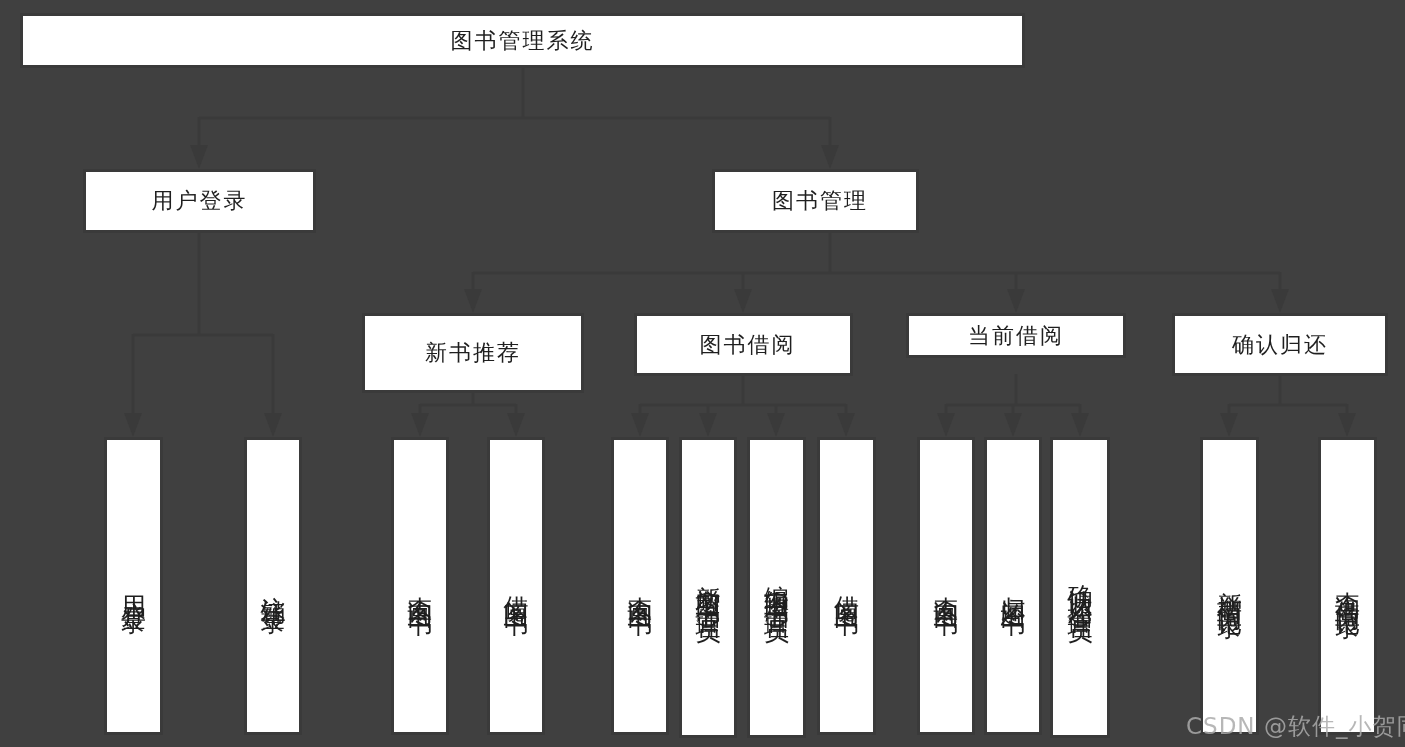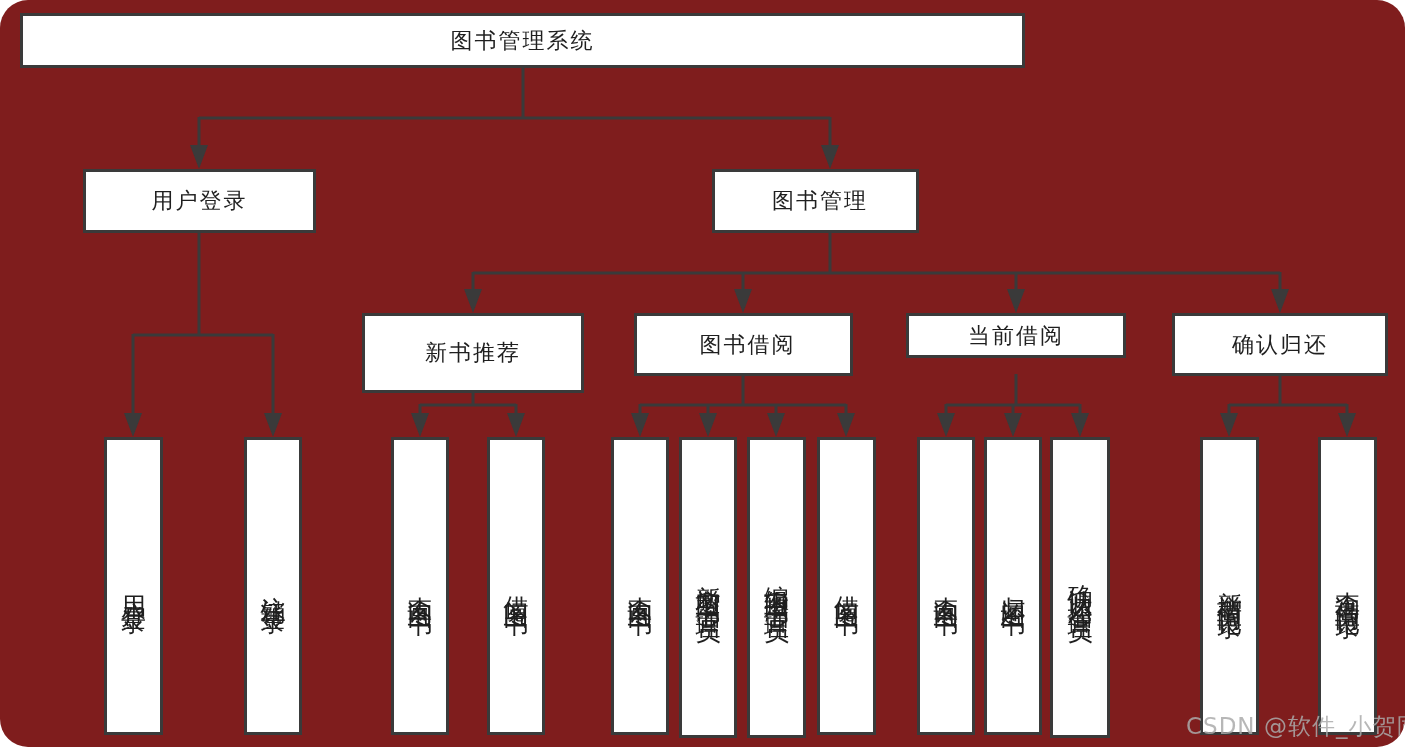--- a/index.html
+++ b/index.html
@@ -1,23 +1,22 @@
 <!DOCTYPE html>
 <html><head>
 <meta charset="utf-8">
 <style>
   html, body { margin: 0; padding: 0; background: #ffffff; }
   .canvas {
     position: relative;
     width: 1405px;
     height: 747px;
-    background: #7f1d1d;
+    background: #404040;
     font-family: "DejaVu Sans", "Liberation Sans", sans-serif;
     overflow: hidden;
-    border-radius: 28px;
   }
   .connectors {
     position: absolute;
     left: 0; top: 0;
     width: 1405px; height: 747px;
     z-index: 1;
   }
   .box {
     position: absolute;
     box-sizing: border-box;

